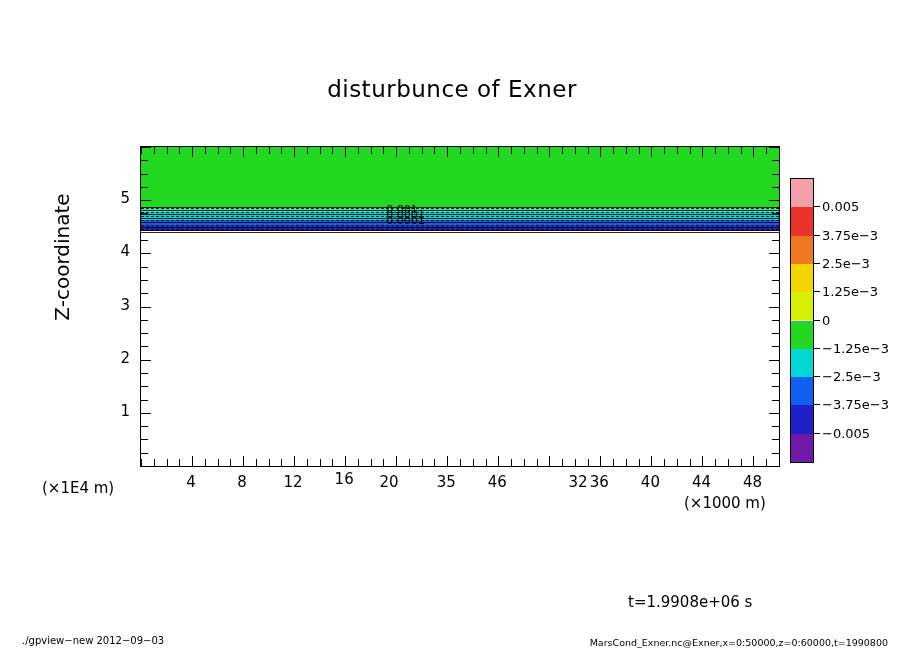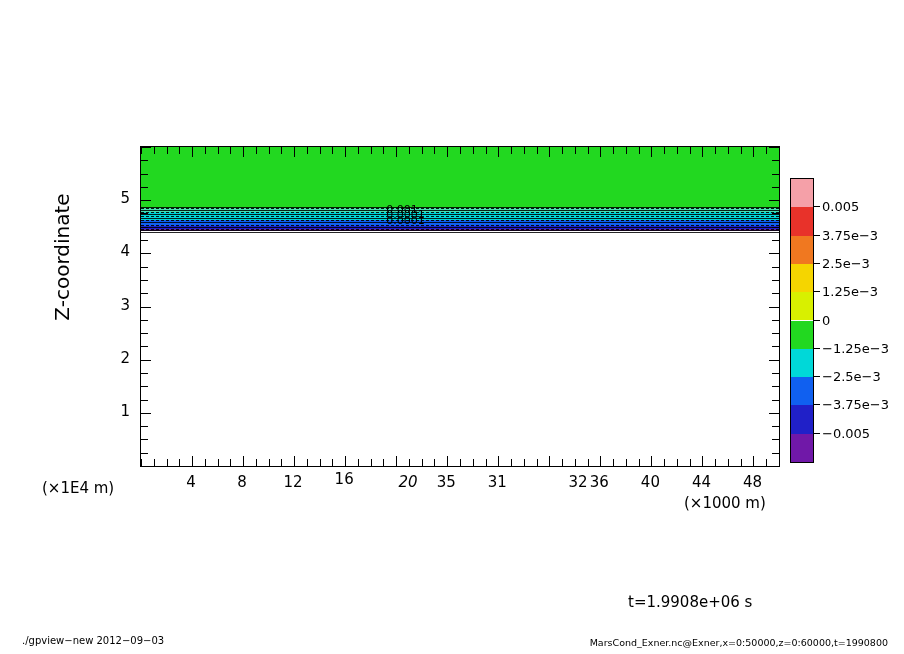--- a/index.html
+++ b/index.html
@@ -193,20 +193,21 @@
     width: 100%;
     height: 0;
     border-top: 1px dashed rgba(0,0,0,0.9);
   }
 </style>
 </head>
 <body>
 
 <div id="root">
 
+  <div class="title">disturbunce of Exner</div>
 
   <div id="plot">
 
   <div class="band" style="top: 0px; height: 61.1417px; background: rgb(34, 216, 32);"></div>
       <div class="band" style="top: 61.1417px; height: 3.72167px; background: rgb(74, 224, 176);"></div>
       <div class="band" style="top: 64.8633px; height: 8.50667px; background: rgb(0, 216, 216);"></div>
       <div class="band" style="top: 73.37px; height: 5.31667px; background: rgb(16, 96, 240);"></div>
       <div class="band" style="top: 78.6867px; height: 3.19px; background: rgb(32, 32, 200);"></div>
       <div class="band" style="top: 81.8767px; height: 2.12667px; background: rgb(112, 24, 168);"></div>
       <div class="band" style="top: 84.0033px; height: 234.997px; background: rgb(255, 255, 255);"></div>
@@ -397,23 +398,23 @@
       <div class="cb-cell" style="top: 254.7px; height: 28.3px; background: rgb(112, 24, 168);"></div>
     </div>
 
   <div class="footer-left">./gpview−new  2012−09−03</div>
   <div class="footer-right">MarsCond_Exner.nc@Exner,x=0:50000,z=0:60000,t=1990800</div>
 
 <div class="xlabel-txt" style="left: 171.04px; width: 40px; top: 473px;">4</div>
     <div class="xlabel-txt" style="left: 222.08px; width: 40px; top: 473px;">8</div>
     <div class="xlabel-txt" style="left: 273.12px; width: 40px; top: 473px;">12</div>
     <div class="xlabel-txt" style="left: 324.16px; width: 40px; top: 445px; margin-top: 25px;">16</div>
-    <div class="xlabel-txt" style="left: 388px; width: 40px; top: 473px; font-style: italic;">20</div>
+    <div class="xlabel-txt" style="left: 369px; width: 40px; top: 473px;">20</div>
     <div class="xlabel-txt" style="left: 426.24px; width: 40px; top: 473px;">35</div>
-    <div class="xlabel-txt" style="left: 477.28px; width: 40px; top: 473px;">31</div>
+    <div class="xlabel-txt" style="left: 477.28px; width: 40px; top: 473px;">46</div>
     <div class="xlabel-txt" style="left: 558px; width: 40px; top: 473px;">32</div>
     <div class="xlabel-txt" style="left: 579.36px; width: 40px; top: 473px;">36</div>
     <div class="xlabel-txt" style="left: 630.4px; width: 40px; top: 473px;">40</div>
     <div class="xlabel-txt" style="left: 681.44px; width: 40px; top: 473px;">44</div>
     <div class="xlabel-txt" style="left: 732.48px; width: 40px; top: 473px;">48</div>
     <div class="ylabel-txt" style="left: 98px; width: 32px; top: 401.833px;">1</div>
     <div class="ylabel-txt" style="left: 98px; width: 32px; top: 348.667px;">2</div>
     <div class="ylabel-txt" style="left: 98px; width: 32px; top: 295.5px;">3</div>
     <div class="ylabel-txt" style="left: 98px; width: 32px; top: 242.333px;">4</div>
     <div class="ylabel-txt" style="left: 98px; width: 32px; top: 189.167px;">5</div>

